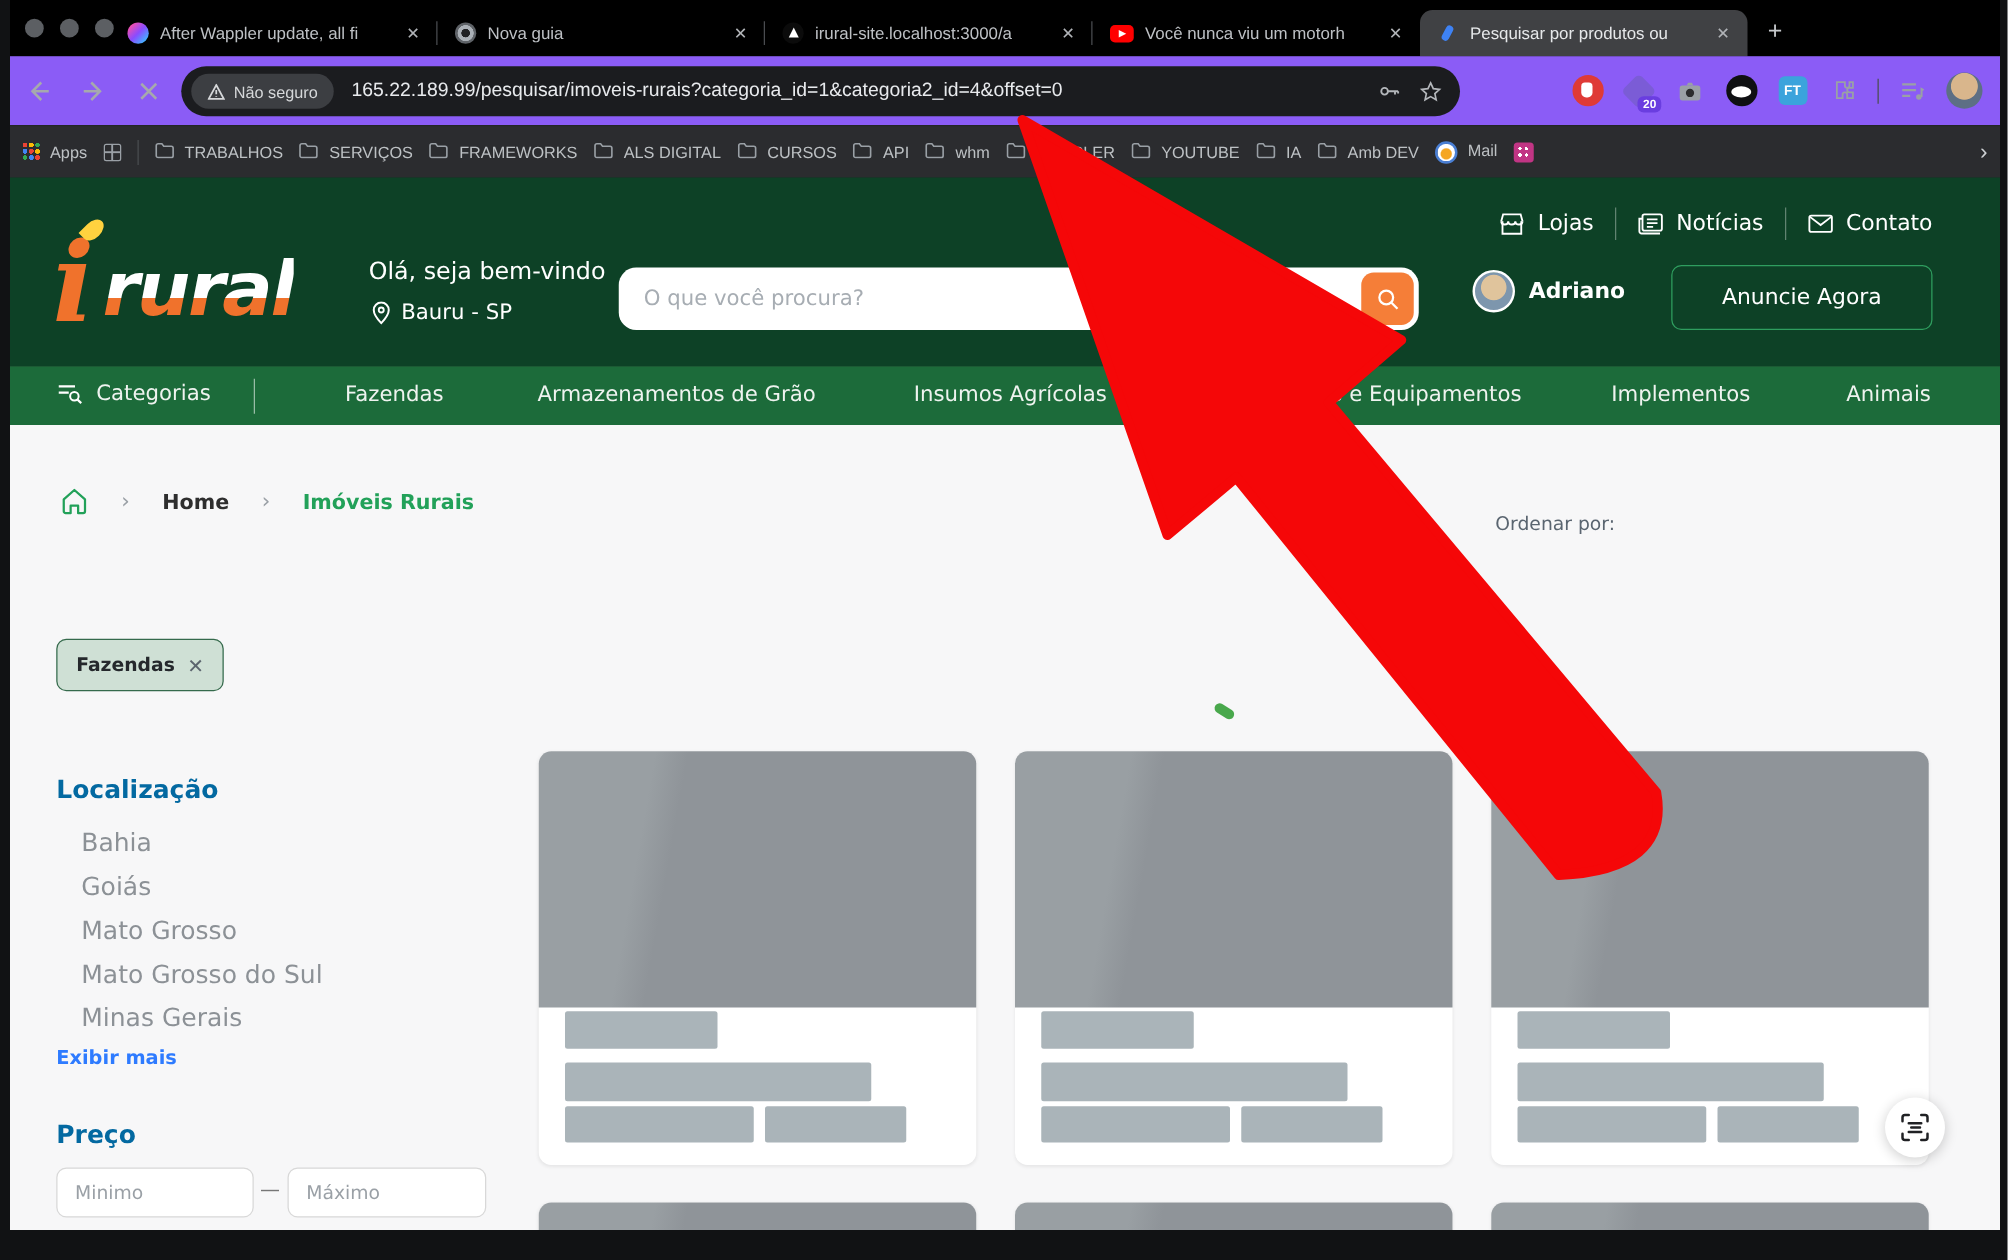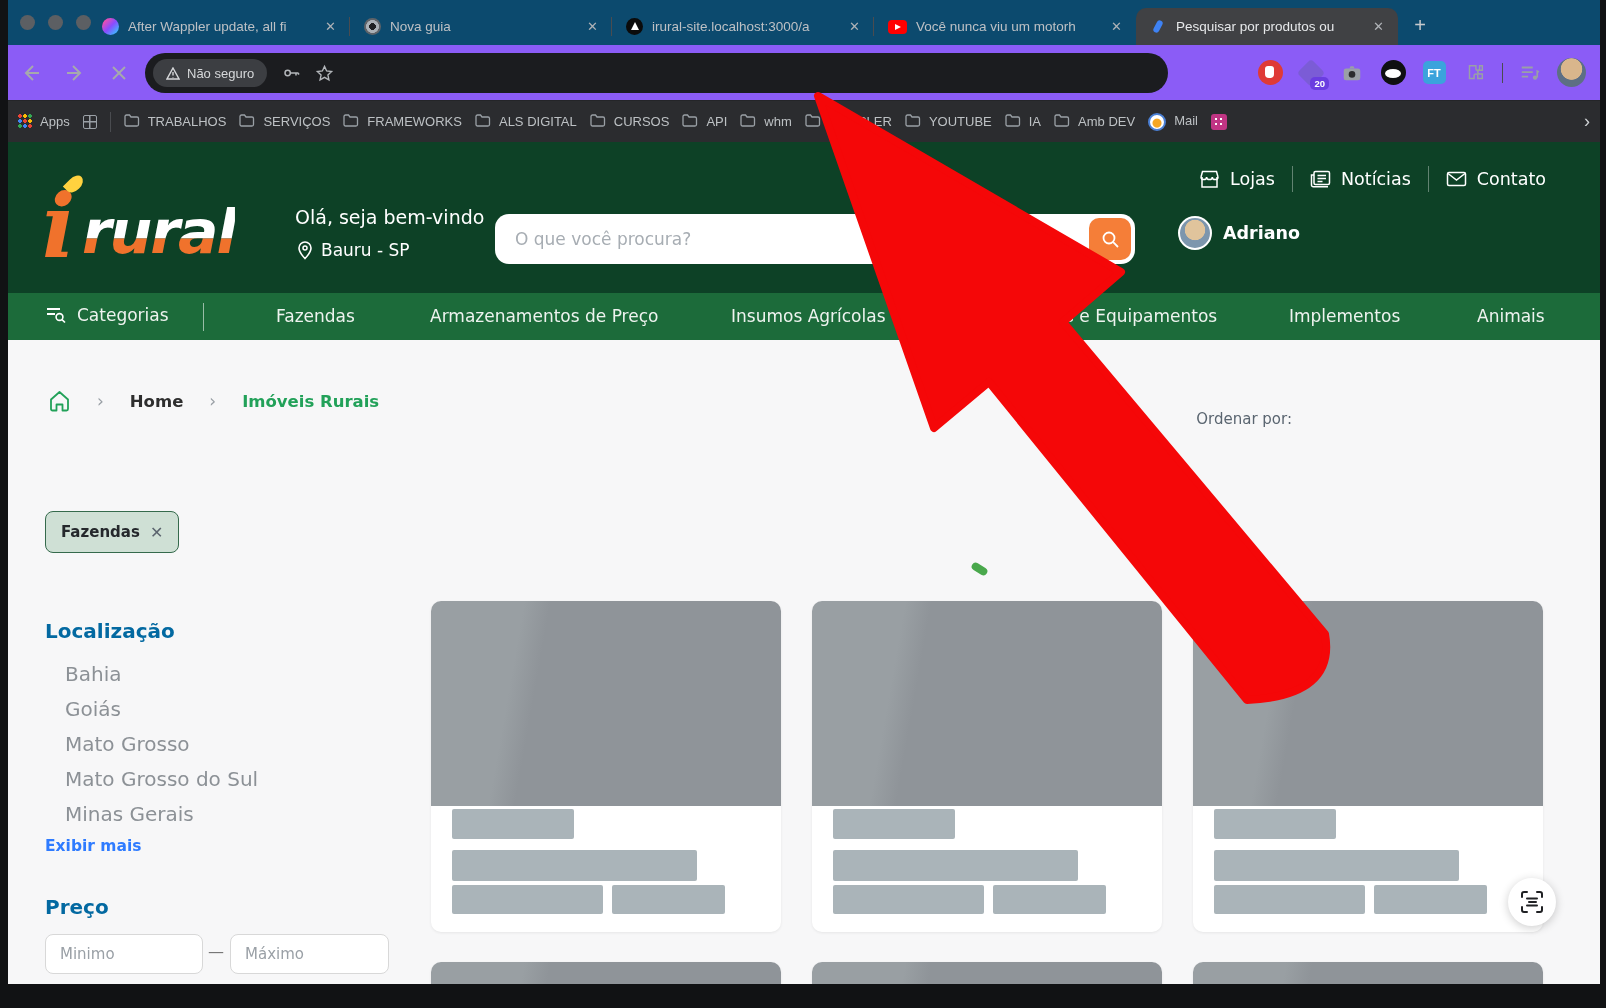--- a/index.html
+++ b/index.html
@@ -7,21 +7,21 @@
     --flame-yellow:#ffd23f; --arrow-red:#f50708; --link-blue:#2e7bff; --breadcrumb-green:#22a159;
     --chip-bg:#cfe0d5; --chip-border:#356a4c; --skeleton-dark:#8f9499; --skeleton-light:#aab4b9;
     --page-bg:#f7f7f8; --cta-border:#2f9e5f; --sprout-green:#49a84c;
   }
   *{margin:0;padding:0;box-sizing:border-box;}
   html,body{width:1606px;height:1008px;overflow:hidden;}
   body{background:#111214;font-family:"Liberation Sans",sans-serif;position:relative;}
   .window{position:absolute;left:8px;top:0;width:1592px;height:984px;background:#242528;overflow:hidden;}
 
   
-  .tabstrip{height:45px;background:#0c4a6e;display:flex;align-items:flex-end;position:relative;}
+  .tabstrip{height:45px;background:#000000;display:flex;align-items:flex-end;position:relative;}
   .traffic{position:absolute;left:12px;top:15px;display:flex;gap:13px;}
   .traffic span{width:15px;height:15px;border-radius:50%;background:#5c5f63;display:block;}
   .tabs-row{display:flex;align-items:flex-end;margin-left:80px;height:45px;}
   .tab{width:262px;height:37px;display:flex;align-items:center;gap:9px;padding:0 10px 0 14px;color:#bdc0c4;font-size:13.5px;position:relative;}
   .tab .tab-title{flex:1;white-space:nowrap;overflow:hidden;}
   .tab .tab-close{font-size:13px;color:#b0b3b7;flex:0 0 auto;padding:0 4px;}
   .tab.sep::after{content:"";position:absolute;right:0;top:9px;height:19px;width:1px;background:#4a4c50;}
   .tab.active{background:#404144;border-radius:10px 10px 0 0;color:#e6e8ea;}
   .newtab{width:28px;height:28px;margin:0 0 6px 8px;color:#c7cacd;font-size:20px;display:flex;align-items:center;justify-content:center;}
   .fav{width:17px;height:17px;border-radius:50%;flex:0 0 auto;position:relative;}
@@ -204,20 +204,21 @@
         </svg>
     </div>
     <div class="omnibox">
       <div class="sec-chip">
         <svg width="14" height="13" viewBox="0 0 14 13">
             <path d="M7 1 L13 12 H1 Z" stroke="#d6d8da" stroke-width="1.4" fill="none"></path>
             <path d="M7 5 v3.4 M7 10 v0.5" stroke="#d6d8da" stroke-width="1.4"></path>
           </svg>
         <span>Não seguro</span>
       </div>
+      <div class="url">165.22.189.99/pesquisar/imoveis-rurais?categoria_id=1&amp;categoria2_id=4&amp;offset=0</div>
       <span class="omni-ic">
         <svg width="20" height="20" viewBox="0 0 24 24">
             <circle cx="8" cy="12" r="3.2" stroke="#b4b7bb" stroke-width="1.8" fill="none"></circle>
             <path d="M11 12 H21 M18 12 v3 M21 12 v2.2" stroke="#b4b7bb" stroke-width="1.8" fill="none"></path>
           </svg>
       </span>
       <span class="omni-ic">
         <svg width="19" height="19" viewBox="0 0 24 24">
             <path d="M12 3 l2.7 5.8 6.3.7 -4.7 4.3 1.3 6.2 -5.6-3.2 -5.6 3.2 1.3-6.2 -4.7-4.3 6.3-.7 Z" stroke="#b4b7bb" stroke-width="1.7" fill="none"></path>
           </svg>
@@ -395,34 +396,35 @@
             <rect x="1.5" y="1.5" width="18" height="13" rx="1.5" stroke="#fff" stroke-width="1.5" fill="none"></rect>
             <path d="M2 2.5 L10.5 9 L19 2.5" stroke="#fff" stroke-width="1.5" fill="none"></path>
           </svg>
         <span>Contato</span>
       </div>
     </div>
     <div class="user-box">
       <div class="avatar-site"></div>
       <span class="user-name">Adriano</span>
     </div>
+    <div class="cta-btn">Anuncie Agora</div>
   </div>
 
   <div class="site-nav">
     <div class="cat-group">
       <svg width="22" height="20" viewBox="0 0 22 20">
           <path d="M2 4 h13 M2 9 h8" stroke="#fff" stroke-width="1.8"></path>
           <circle cx="14.5" cy="12" r="3.4" stroke="#fff" stroke-width="1.6" fill="none"></circle>
           <path d="M17 14.7 L20 17.5" stroke="#fff" stroke-width="1.7"></path>
         </svg>
       <span>Categorias</span>
     </div>
     <div class="nav-div"></div>
     <div class="nav-item" style="left:268px">Fazendas</div>
-    <div class="nav-item" style="left:422px">Armazenamentos de Preço</div>
+    <div class="nav-item" style="left:422px">Armazenamentos de Grão</div>
     <div class="nav-item" style="left:723px">Insumos Agrícolas</div>
     <div class="nav-item" style="left:1040px">tas e Equipamentos</div>
     <div class="nav-item" style="left:1281px">Implementos</div>
     <div class="nav-item" style="left:1469px">Animais</div>
   </div>
 
   <div class="page">
     <div class="breadcrumb">
       <svg width="23" height="22" viewBox="0 0 23 22">
           <path d="M3 9.5 L11.5 2 L20 9.5 V19 a1.5 1.5 0 0 1 -1.5 1.5 h-4 v-6 h-6 v6 h-4 A1.5 1.5 0 0 1 3 19 Z" stroke="#22a159" stroke-width="1.8" fill="none" stroke-linejoin="round"></path>

